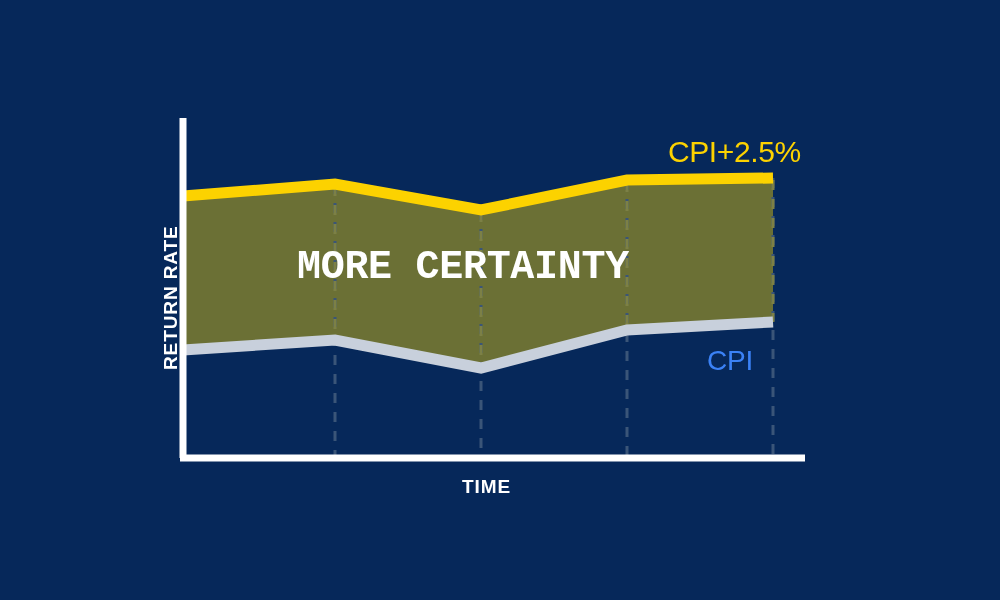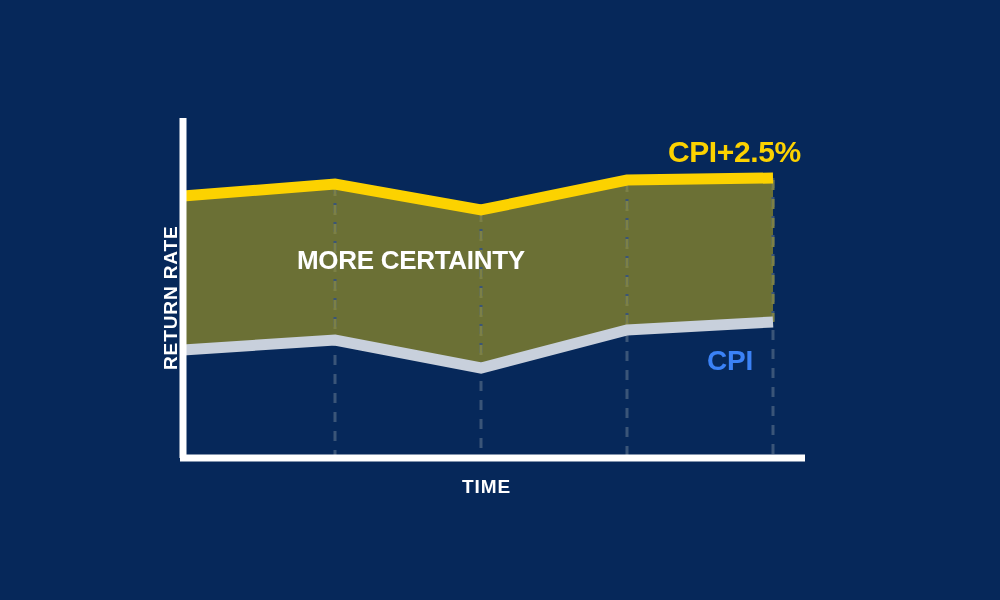--- a/index.html
+++ b/index.html
@@ -40,29 +40,30 @@
     transform: translate(160px, 370px) rotate(-90deg);
   }
   #xlabel {
     left: 462px;
     top: 476px;
   }
   .band-caption {
     position: absolute;
     color: #FFFFFF;
     font-weight: bold;
-    font-size: 26px;
+    font-size: 40px;
     letter-spacing: -0.3px;
     white-space: nowrap;
     left: 297px;
     top: 245px;
+    font-family: Liberation Mono, monospace;
   }
   .series-label {
     position: absolute;
-    font-weight: bold;
+    font-weight: normal;
     white-space: nowrap;
     text-align: center;
   }
   #label-upper {
     color: #FCD200;
     font-size: 30px;
     letter-spacing: -0.4px;
     left: 668px;
     top: 135px;
   }

